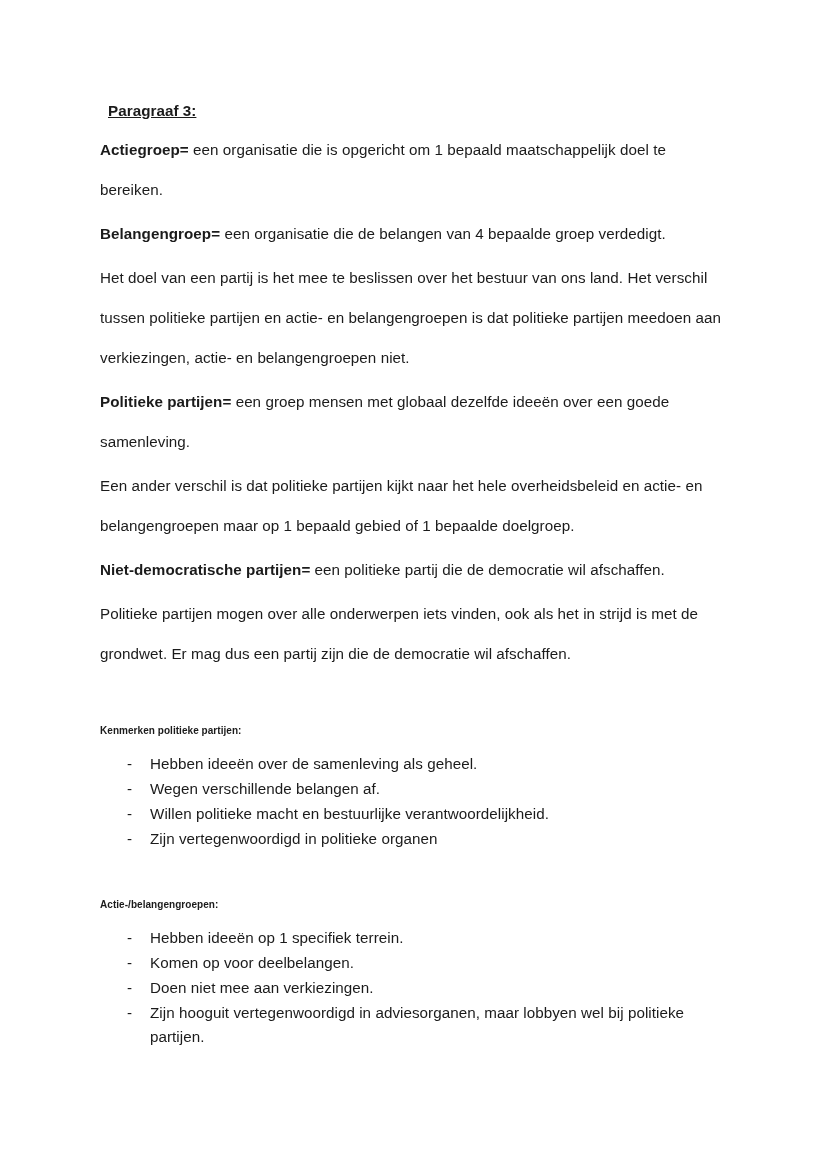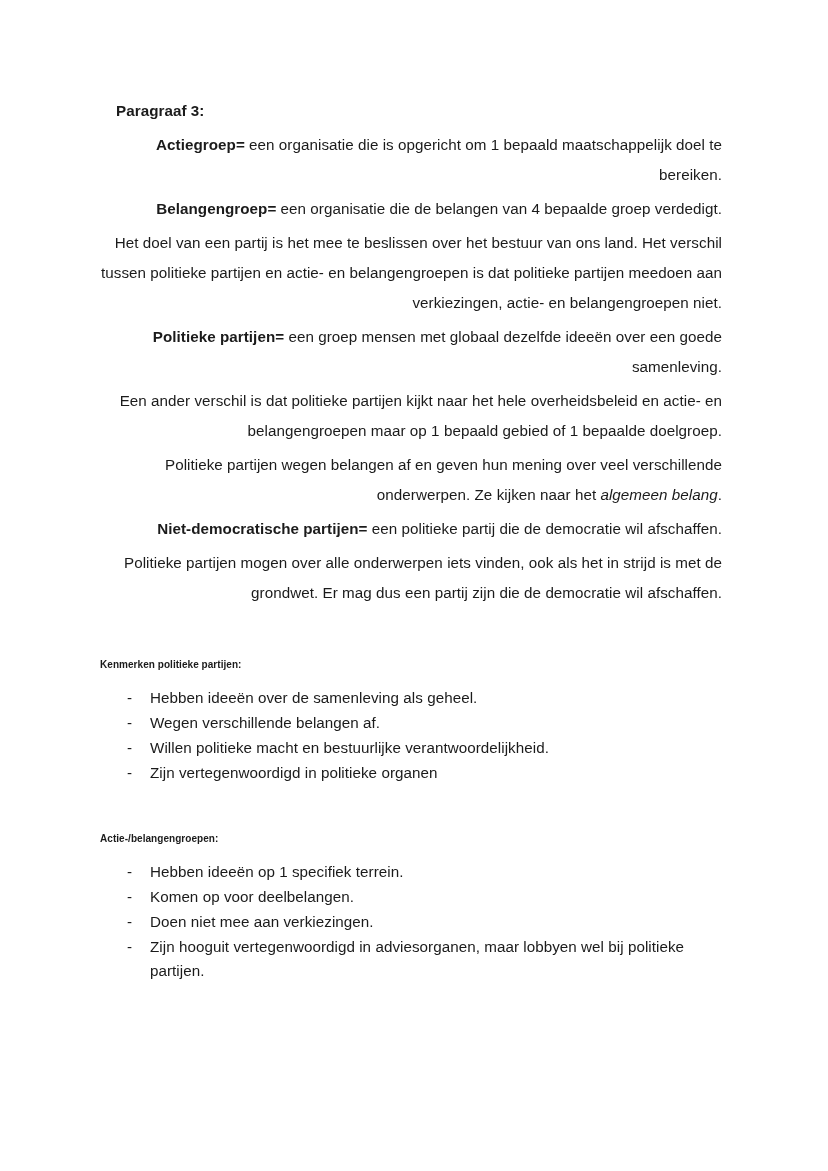--- a/index.html
+++ b/index.html
@@ -32,27 +32,28 @@
     font-size: 15.2px;
     line-height: 30px;
     letter-spacing: 0.05px;
   }
 
   
   .doc-heading {
     font-weight: bold;
     font-size: 15.2px;
     line-height: 30px;
-    margin: 0 0 4px 16px;
+    margin: 0 0 4px 8px;
+    text-decoration: underline;
   }
 
   .para {
     margin: 0 0 4px 0;
-    line-height: 30px;
-    text-align: right;
+    line-height: 40px;
+    text-align: left;
   }
 
   .para .lead {
     font-weight: bold;
   }
 
   .para .ital {
     font-style: italic;
   }
 
@@ -114,23 +115,20 @@
     </p>
 
     <p class="para">Het doel van een partij is het mee te beslissen over het bestuur van ons land. Het verschil tussen politieke partijen en actie- en belangengroepen is dat politieke partijen meedoen aan verkiezingen, actie- en belangengroepen niet.</p>
 
     <p class="para">
       <span class="lead">Politieke partijen=</span><span> een groep mensen met globaal dezelfde ideeën over een goede samenleving.</span>
     </p>
 
     <p class="para">Een ander verschil is dat politieke partijen kijkt naar het hele overheidsbeleid en actie- en belangengroepen maar op 1 bepaald gebied of 1 bepaalde doelgroep.</p>
 
-    <p class="para">
-      <span>Politieke partijen wegen belangen af en geven hun mening over veel verschillende onderwerpen. Ze kijken naar het </span><span class="ital">algemeen belang</span><span>.</span>
-    </p>
 
 
     <p class="para">
       <span class="lead">Niet-democratische partijen=</span><span> een politieke partij die de democratie wil afschaffen.</span>
     </p>
 
     <p class="para">Politieke partijen mogen over alle onderwerpen iets vinden, ook als het in strijd is met de grondwet. Er mag dus een partij zijn die de democratie wil afschaffen.</p>
 
     <div class="blank-gap"></div>
 

